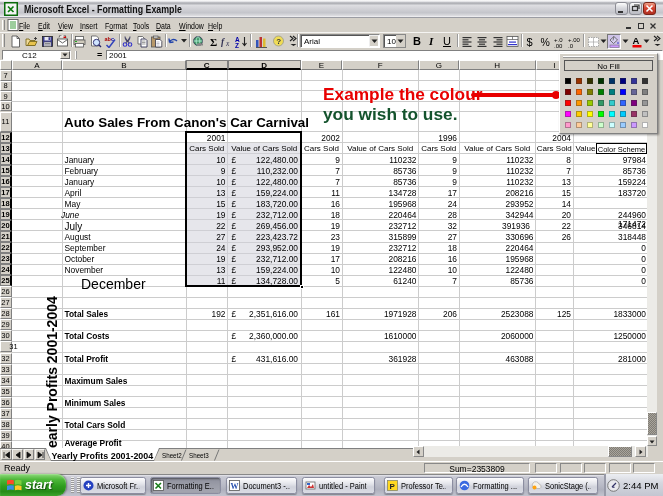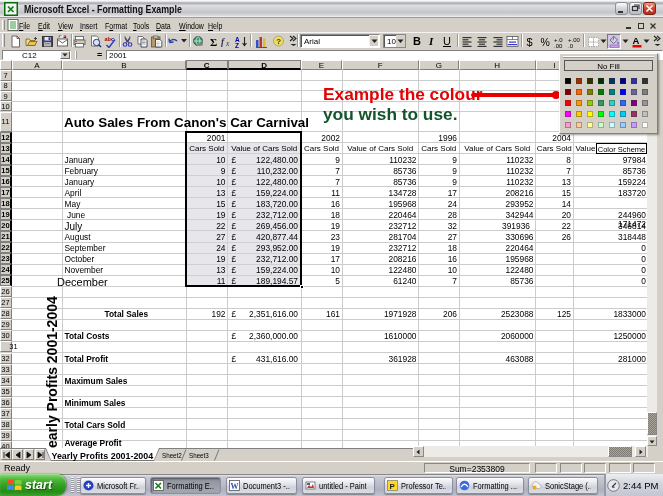--- a/index.html
+++ b/index.html
@@ -440,21 +440,21 @@
 <div class="tx" style="left:64.5px;top:198.85000000000008px;font-size:8.4px;font-weight:normal;">May</div>
 <div class="tx" style="left:186px;top:198.85000000000008px;width:39.5px;text-align:right;font-size:8.4px;font-weight:normal;">15</div>
 <div class="tx" style="left:231.5px;top:198.85000000000008px;font-size:8.4px;">£</div>
 <div class="tx" style="left:227.5px;top:198.85000000000008px;width:70.5px;text-align:right;font-size:8.4px;">183,720.00</div>
 <div class="tx" style="left:301px;top:198.85000000000008px;width:39px;text-align:right;font-size:8.4px;font-weight:normal;">16</div>
 <div class="tx" style="left:342px;top:198.85000000000008px;width:74.5px;text-align:right;font-size:8.4px;font-weight:normal;">195968</div>
 <div class="tx" style="left:418.5px;top:198.85000000000008px;width:38.5px;text-align:right;font-size:8.4px;font-weight:normal;">24</div>
 <div class="tx" style="left:459px;top:198.85000000000008px;width:74.5px;text-align:right;font-size:8.4px;font-weight:normal;">293952</div>
 <div class="tx" style="left:535.5px;top:198.85000000000008px;width:35.5px;text-align:right;font-size:8.4px;font-weight:normal;">14</div>
 <div class="tx" style="left:573px;top:198.85000000000008px;width:73px;text-align:right;font-size:8.4px;font-weight:normal;margin-top:20px;">171472</div>
-<div class="tx" style="left:67px;top:209.9000000000001px;font-size:8.4px;font-weight:normal;">June</div>
+<div class="tx" style="left:61px;top:209.9000000000001px;font-size:8.4px;font-weight:normal;font-style:italic;">June</div>
 <div class="tx" style="left:186px;top:209.9000000000001px;width:39.5px;text-align:right;font-size:8.4px;font-weight:normal;">19</div>
 <div class="tx" style="left:231.5px;top:209.9000000000001px;font-size:8.4px;">£</div>
 <div class="tx" style="left:227.5px;top:209.9000000000001px;width:70.5px;text-align:right;font-size:8.4px;">232,712.00</div>
 <div class="tx" style="left:301px;top:209.9000000000001px;width:39px;text-align:right;font-size:8.4px;font-weight:normal;">18</div>
 <div class="tx" style="left:342px;top:209.9000000000001px;width:74.5px;text-align:right;font-size:8.4px;font-weight:normal;">220464</div>
 <div class="tx" style="left:418.5px;top:209.9000000000001px;width:38.5px;text-align:right;font-size:8.4px;font-weight:normal;">28</div>
 <div class="tx" style="left:459px;top:209.9000000000001px;width:74.5px;text-align:right;font-size:8.4px;font-weight:normal;">342944</div>
 <div class="tx" style="left:535.5px;top:209.9000000000001px;width:35.5px;text-align:right;font-size:8.4px;font-weight:normal;">20</div>
 <div class="tx" style="left:573px;top:209.9000000000001px;width:73px;text-align:right;font-size:8.4px;font-weight:normal;">244960</div>
 <div class="tx" style="left:64.5px;top:220.9500000000001px;font-size:10px;font-weight:normal;">July</div>
@@ -463,23 +463,23 @@
 <div class="tx" style="left:227.5px;top:220.9500000000001px;width:70.5px;text-align:right;font-size:8.4px;">269,456.00</div>
 <div class="tx" style="left:301px;top:220.9500000000001px;width:39px;text-align:right;font-size:8.4px;font-weight:normal;">19</div>
 <div class="tx" style="left:342px;top:220.9500000000001px;width:74.5px;text-align:right;font-size:8.4px;font-weight:normal;">232712</div>
 <div class="tx" style="left:418.5px;top:220.9500000000001px;width:38.5px;text-align:right;font-size:8.4px;font-weight:normal;">32</div>
 <div class="tx" style="left:459px;top:220.9500000000001px;width:71px;text-align:right;font-size:8.4px;font-weight:normal;padding-left:41px;">391936</div>
 <div class="tx" style="left:535.5px;top:220.9500000000001px;width:35.5px;text-align:right;font-size:8.4px;font-weight:normal;">22</div>
 <div class="tx" style="left:573px;top:220.9500000000001px;width:73px;text-align:right;font-size:8.4px;font-weight:normal;">346814</div>
 <div class="tx" style="left:64.5px;top:232.0000000000001px;font-size:8.4px;font-weight:normal;">August</div>
 <div class="tx" style="left:186px;top:232.0000000000001px;width:39.5px;text-align:right;font-size:8.4px;font-weight:normal;">27</div>
 <div class="tx" style="left:231.5px;top:232.0000000000001px;font-size:8.4px;">£</div>
-<div class="tx" style="left:227.5px;top:232.0000000000001px;width:70.5px;text-align:right;font-size:8.4px;">420,877.44</div>
+<div class="tx" style="left:227.5px;top:232.0000000000001px;width:70.5px;text-align:right;font-size:8.4px;">223,423.72</div>
 <div class="tx" style="left:301px;top:232.0000000000001px;width:39px;text-align:right;font-size:8.4px;font-weight:normal;">23</div>
-<div class="tx" style="left:342px;top:232.0000000000001px;width:74.5px;text-align:right;font-size:8.4px;font-weight:normal;">281704</div>
+<div class="tx" style="left:342px;top:232.0000000000001px;width:74.5px;text-align:right;font-size:8.4px;font-weight:normal;">315899</div>
 <div class="tx" style="left:418.5px;top:232.0000000000001px;width:38.5px;text-align:right;font-size:8.4px;font-weight:normal;">27</div>
 <div class="tx" style="left:459px;top:232.0000000000001px;width:74.5px;text-align:right;font-size:8.4px;font-weight:normal;">330696</div>
 <div class="tx" style="left:535.5px;top:232.0000000000001px;width:35.5px;text-align:right;font-size:8.4px;font-weight:normal;">26</div>
 <div class="tx" style="left:573px;top:232.0000000000001px;width:73px;text-align:right;font-size:8.4px;font-weight:normal;">318448</div>
 <div class="tx" style="left:64.5px;top:243.05000000000013px;font-size:8.4px;font-weight:normal;">September</div>
 <div class="tx" style="left:186px;top:243.05000000000013px;width:39.5px;text-align:right;font-size:8.4px;font-weight:normal;">24</div>
 <div class="tx" style="left:231.5px;top:243.05000000000013px;font-size:8.4px;">£</div>
 <div class="tx" style="left:227.5px;top:243.05000000000013px;width:70.5px;text-align:right;font-size:8.4px;">293,952.00</div>
 <div class="tx" style="left:301px;top:243.05000000000013px;width:39px;text-align:right;font-size:8.4px;font-weight:normal;">19</div>
 <div class="tx" style="left:342px;top:243.05000000000013px;width:74.5px;text-align:right;font-size:8.4px;font-weight:normal;">232712</div>
@@ -497,30 +497,30 @@
 <div class="tx" style="left:573px;top:254.10000000000014px;width:73px;text-align:right;font-size:8.4px;font-weight:normal;">0</div>
 <div class="tx" style="left:64.5px;top:265.15000000000015px;font-size:8.4px;font-weight:normal;">November</div>
 <div class="tx" style="left:186px;top:265.15000000000015px;width:39.5px;text-align:right;font-size:8.4px;font-weight:normal;">13</div>
 <div class="tx" style="left:231.5px;top:265.15000000000015px;font-size:8.4px;">£</div>
 <div class="tx" style="left:227.5px;top:265.15000000000015px;width:70.5px;text-align:right;font-size:8.4px;">159,224.00</div>
 <div class="tx" style="left:301px;top:265.15000000000015px;width:39px;text-align:right;font-size:8.4px;font-weight:normal;">10</div>
 <div class="tx" style="left:342px;top:265.15000000000015px;width:74.5px;text-align:right;font-size:8.4px;font-weight:normal;">122480</div>
 <div class="tx" style="left:418.5px;top:265.15000000000015px;width:38.5px;text-align:right;font-size:8.4px;font-weight:normal;">10</div>
 <div class="tx" style="left:459px;top:265.15000000000015px;width:74.5px;text-align:right;font-size:8.4px;font-weight:normal;">122480</div>
 <div class="tx" style="left:573px;top:265.15000000000015px;width:73px;text-align:right;font-size:8.4px;font-weight:normal;">0</div>
-<div class="tx" style="left:57px;top:276.20000000000016px;font-size:11px;font-weight:normal;">December</div>
+<div class="tx" style="left:81px;top:276.20000000000016px;font-size:14px;font-weight:normal;">December</div>
 <div class="tx" style="left:186px;top:276.20000000000016px;width:39.5px;text-align:right;font-size:8.4px;font-weight:normal;">11</div>
 <div class="tx" style="left:231.5px;top:276.20000000000016px;font-size:8.4px;">£</div>
-<div class="tx" style="left:227.5px;top:276.20000000000016px;width:70.5px;text-align:right;font-size:8.4px;">189,194.57</div>
+<div class="tx" style="left:227.5px;top:276.20000000000016px;width:70.5px;text-align:right;font-size:8.4px;">134,728.00</div>
 <div class="tx" style="left:301px;top:276.20000000000016px;width:39px;text-align:right;font-size:8.4px;font-weight:normal;">5</div>
 <div class="tx" style="left:342px;top:276.20000000000016px;width:74.5px;text-align:right;font-size:8.4px;font-weight:normal;">61240</div>
 <div class="tx" style="left:418.5px;top:276.20000000000016px;width:38.5px;text-align:right;font-size:8.4px;font-weight:normal;">7</div>
 <div class="tx" style="left:459px;top:276.20000000000016px;width:74.5px;text-align:right;font-size:8.4px;font-weight:normal;">85736</div>
 <div class="tx" style="left:573px;top:276.20000000000016px;width:73px;text-align:right;font-size:8.4px;font-weight:normal;">0</div>
-<div class="tx" style="left:64.5px;top:309.3500000000002px;font-size:8.4px;font-weight:bold;margin-left:40px;">Total Sales</div>
+<div class="tx" style="left:64.5px;top:309.3500000000002px;font-size:8.4px;font-weight:bold;">Total Sales</div>
 <div class="tx" style="left:186px;top:309.3500000000002px;width:39.5px;text-align:right;font-size:8.4px;font-weight:normal;">192</div>
 <div class="tx" style="left:231.5px;top:309.3500000000002px;font-size:8.4px;">£</div>
 <div class="tx" style="left:227.5px;top:309.3500000000002px;width:70.5px;text-align:right;font-size:8.4px;">2,351,616.00</div>
 <div class="tx" style="left:301px;top:309.3500000000002px;width:39px;text-align:right;font-size:8.4px;font-weight:normal;">161</div>
 <div class="tx" style="left:342px;top:309.3500000000002px;width:74.5px;text-align:right;font-size:8.4px;font-weight:normal;">1971928</div>
 <div class="tx" style="left:418.5px;top:309.3500000000002px;width:38.5px;text-align:right;font-size:8.4px;font-weight:normal;">206</div>
 <div class="tx" style="left:459px;top:309.3500000000002px;width:74.5px;text-align:right;font-size:8.4px;font-weight:normal;">2523088</div>
 <div class="tx" style="left:535.5px;top:309.3500000000002px;width:35.5px;text-align:right;font-size:8.4px;font-weight:normal;">125</div>
 <div class="tx" style="left:573px;top:309.3500000000002px;width:73px;text-align:right;font-size:8.4px;font-weight:normal;">1833000</div>
 <div class="tx" style="left:64.5px;top:331.4500000000002px;font-size:8.4px;font-weight:bold;">Total Costs</div>

